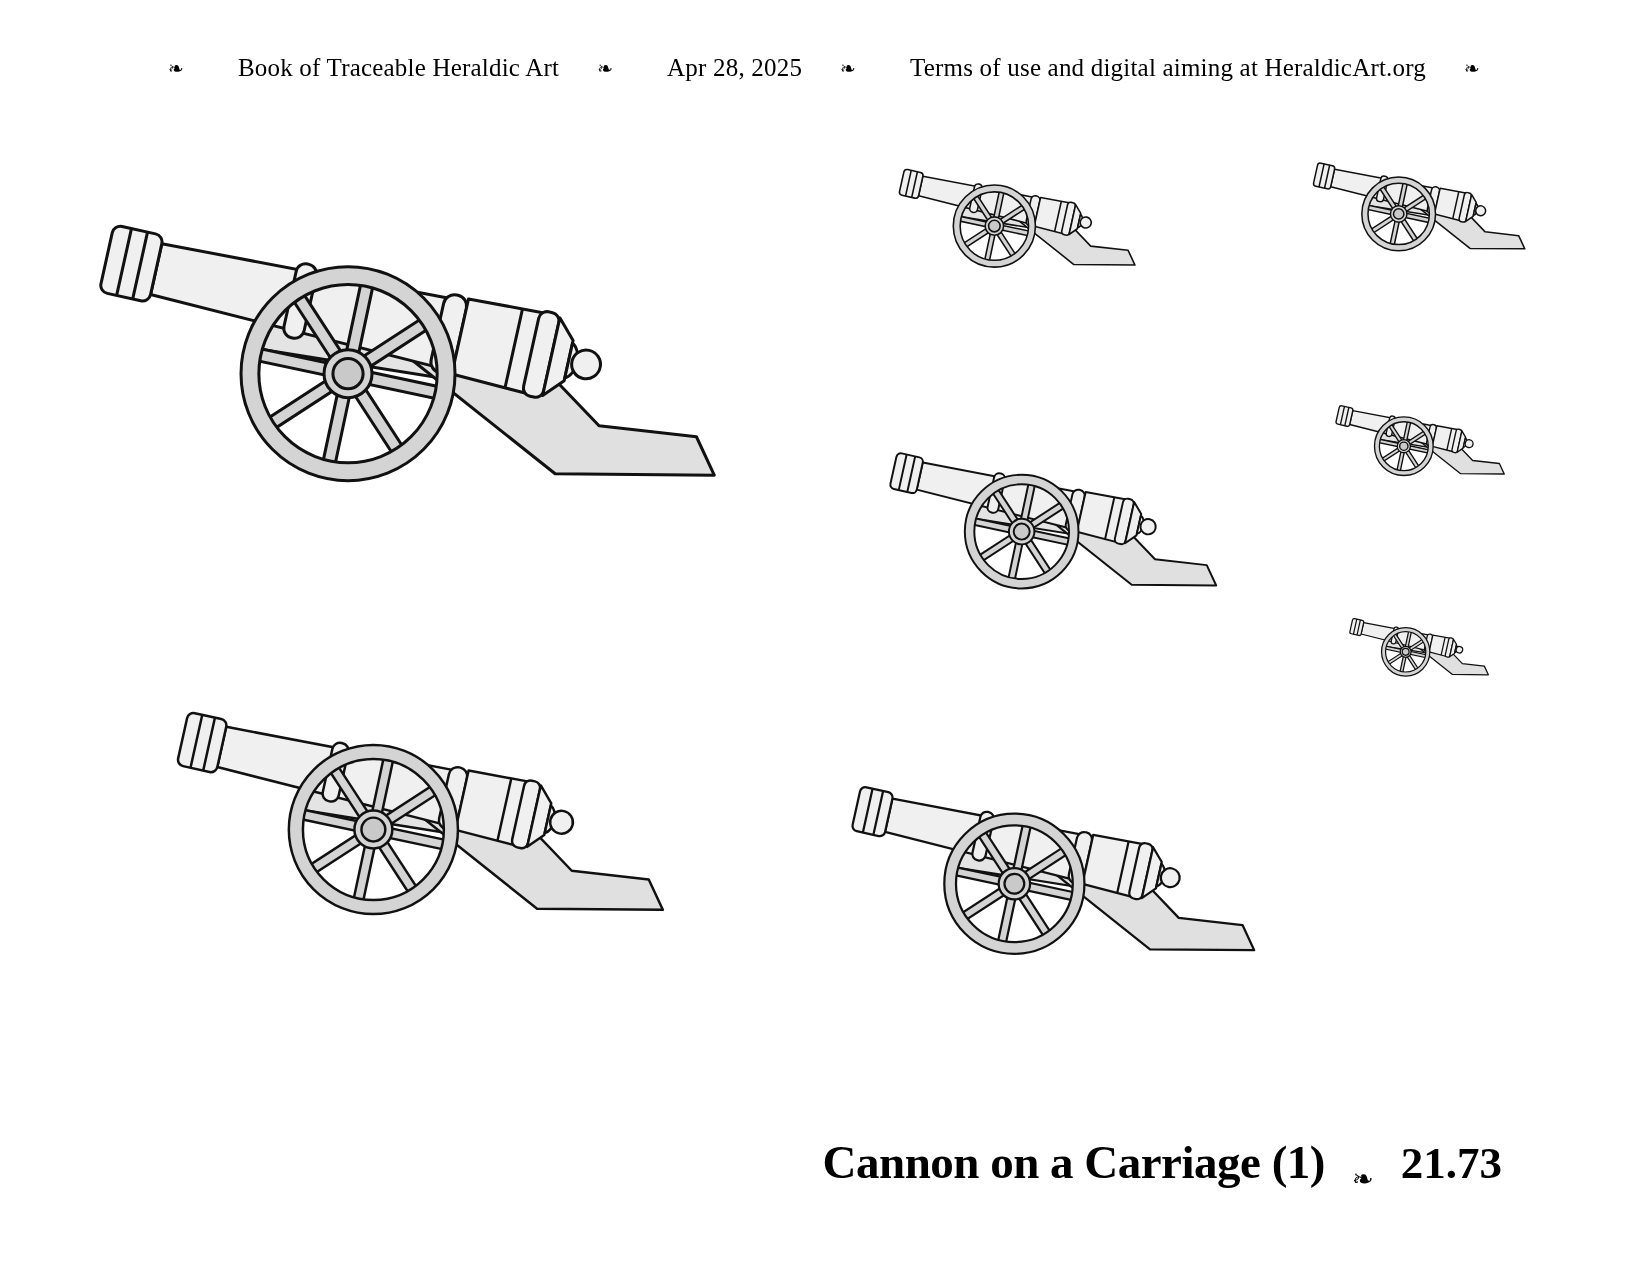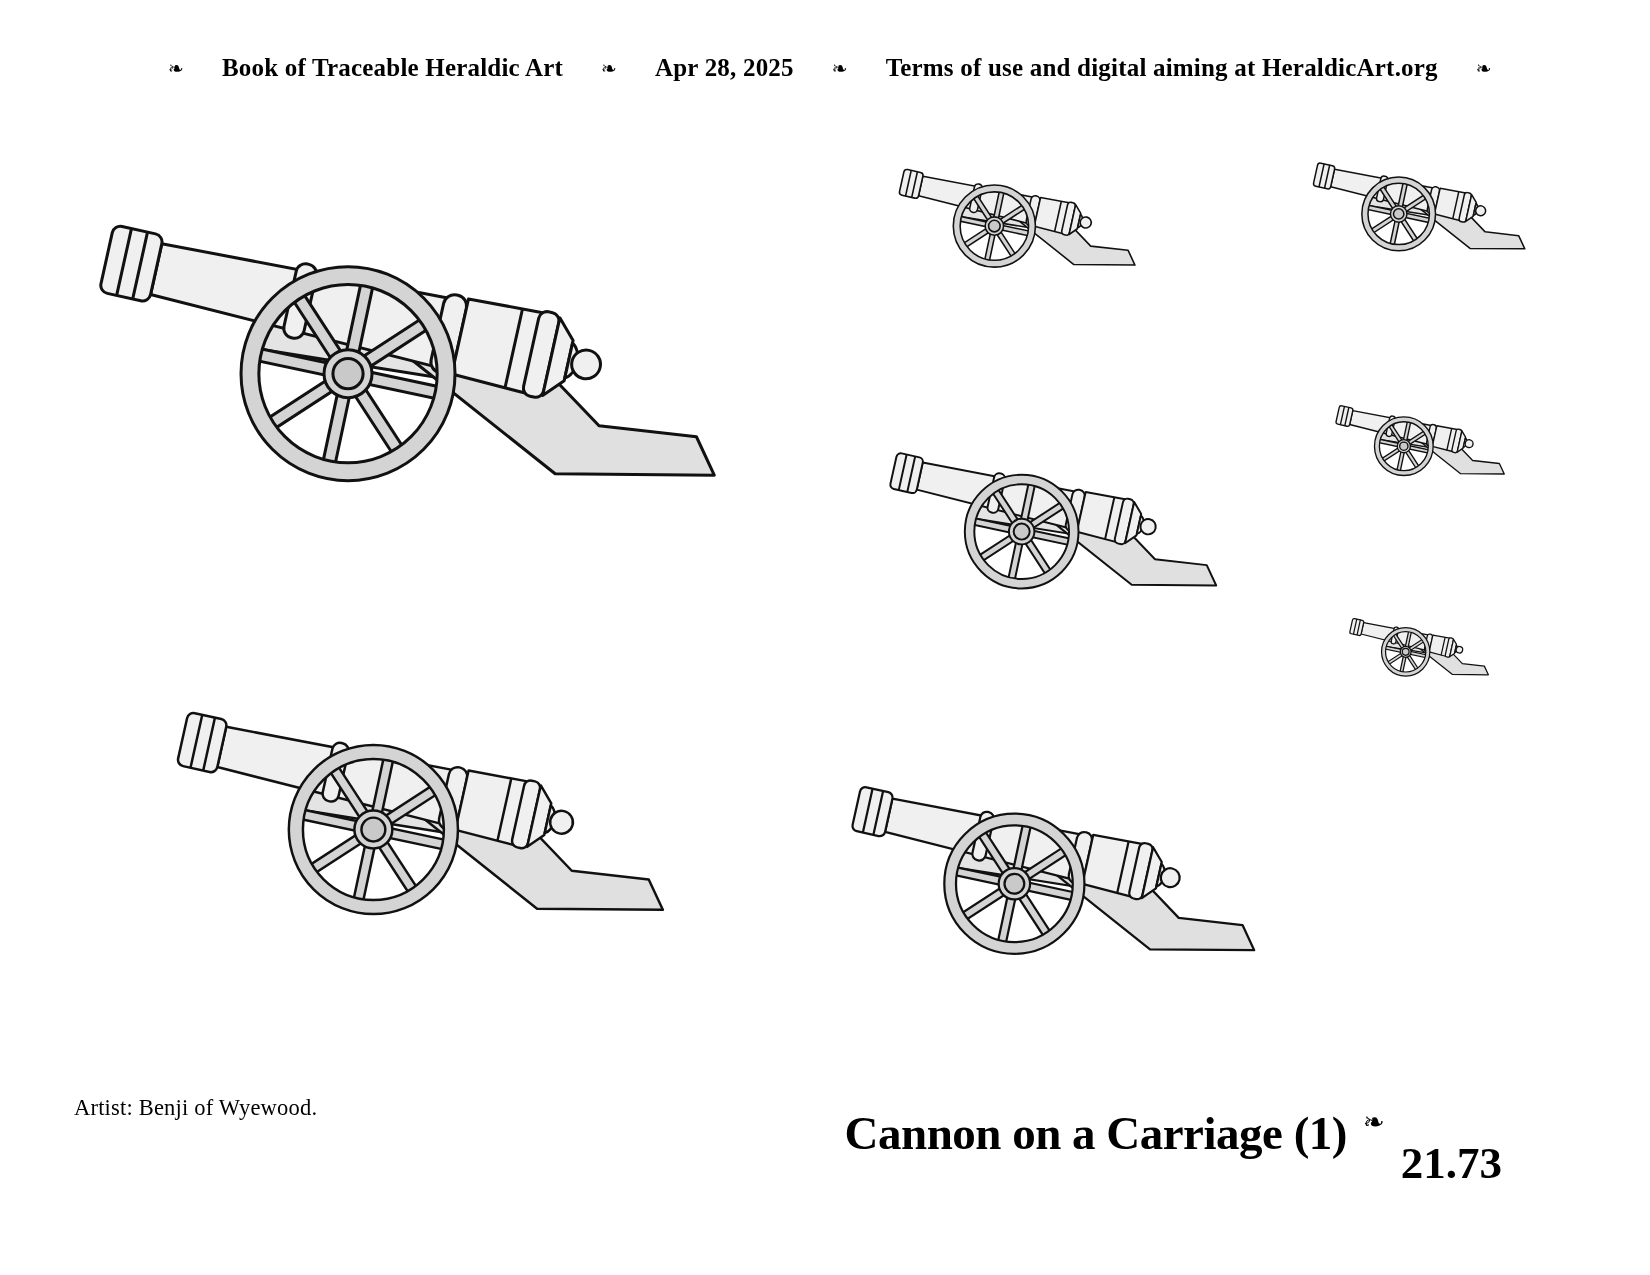--- a/index.html
+++ b/index.html
@@ -21,22 +21,23 @@
     position: absolute;
     left: 168px;
     top: 54px;
     display: flex;
     align-items: center;
     column-gap: 38px;
     white-space: nowrap;
   }
   .header .h-text {
     font-size: 25px;
-    font-weight: 700;
+    font-weight: 400;
     letter-spacing: 0.2px;
+    margin-left: 16px;
   }
   .fleuron {
     font-family: "DejaVu Sans", sans-serif;
     font-size: 19px;
     line-height: 1;
     color: #000;
   }
 
   
   #cannon-layer {
@@ -64,22 +65,22 @@
     line-height: 38px;
     letter-spacing: 0.2px;
   }
 
   
   .title-block {
     position: absolute;
     right: 148px;
     top: 1106px;
     display: flex;
-    align-items: flex-start;
-    column-gap: 16px;
+    align-items: flex-end;
+    column-gap: 27px;
     white-space: nowrap;
   }
   .page-title {
     font-size: 47px;
     font-weight: 700;
     letter-spacing: -0.5px;
   }
   .title-block .fleuron {
     font-size: 26px;
     position: relative;
@@ -164,20 +165,19 @@
     </svg>
     <svg viewBox="0 0 452 199" class="cannon" style="left: 1349px; top: 617px; width: 140px; height: 62px;">
       <use href="#cannon-art" xlink:href="#cannon-art" stroke-width="4"></use>
     </svg>
     <svg viewBox="0 0 452 199" class="cannon" style="left: 850px; top: 783px; width: 406px; height: 179px;">
       <use href="#cannon-art" xlink:href="#cannon-art" stroke-width="2.5"></use>
     </svg>
   </div>
 
 <div class="description">
-  <div>Artist: Benji of Wyewood.</div>
 </div>
 
 <div class="title-block">
   <span class="page-title">Cannon on a Carriage (1)</span>
   <span class="fleuron">❧</span>
   <span class="page-number">21.73</span>
 </div>
 
 </body></html>

